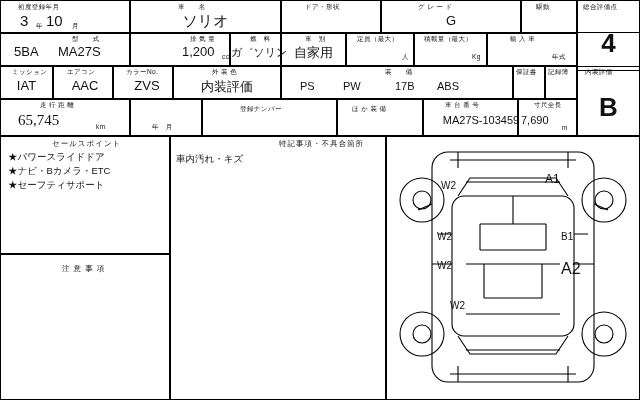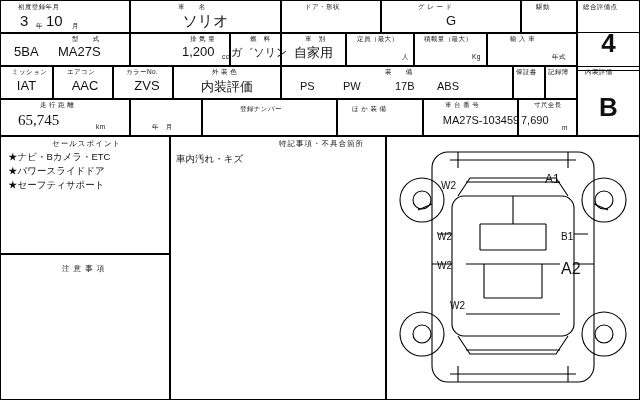--- a/index.html
+++ b/index.html
@@ -161,22 +161,22 @@
   <div class="val sm ctr" style="left:421px;top:114px;width:120px;">MA27S-103459</div>
 
   <div class="cell" style="left:518px;top:99px;width:59px;height:37px;"></div>
   <div class="lbl" style="left:534px;top:101px;">寸尺全長</div>
   <div class="val sm" style="left:521px;top:114px;">7,690</div>
   <div class="lbl" style="left:562px;top:124px;">m</div>
 
   <div class="cell" style="left:0;top:136px;width:170px;height:118px;"></div>
   <div class="sectiontitle" style="left:52px;top:139px;">セールスポイント</div>
   <div class="bullets" style="left:8px;top:150px;">
+    <div>★パワースライドドア</div>
     <div>★ナビ・Bカメラ・ETC</div>
-    <div>★パワースライドドア</div>
     <div>★セーフティサポート</div>
   </div>
 
   <div class="cell" style="left:0;top:254px;width:170px;height:146px;"></div>
   <div class="sectiontitle" style="left:62px;top:264px;">注 意 事 項</div>
 
   <div class="cell" style="left:170px;top:136px;width:216px;height:264px;"></div>
   <div class="sectiontitle" style="left:240px;top:139px;margin-left:39px;">特記事項・不具合箇所</div>
   <div class="noteline" style="left:176px;top:152px;">車内汚れ・キズ</div>
 

